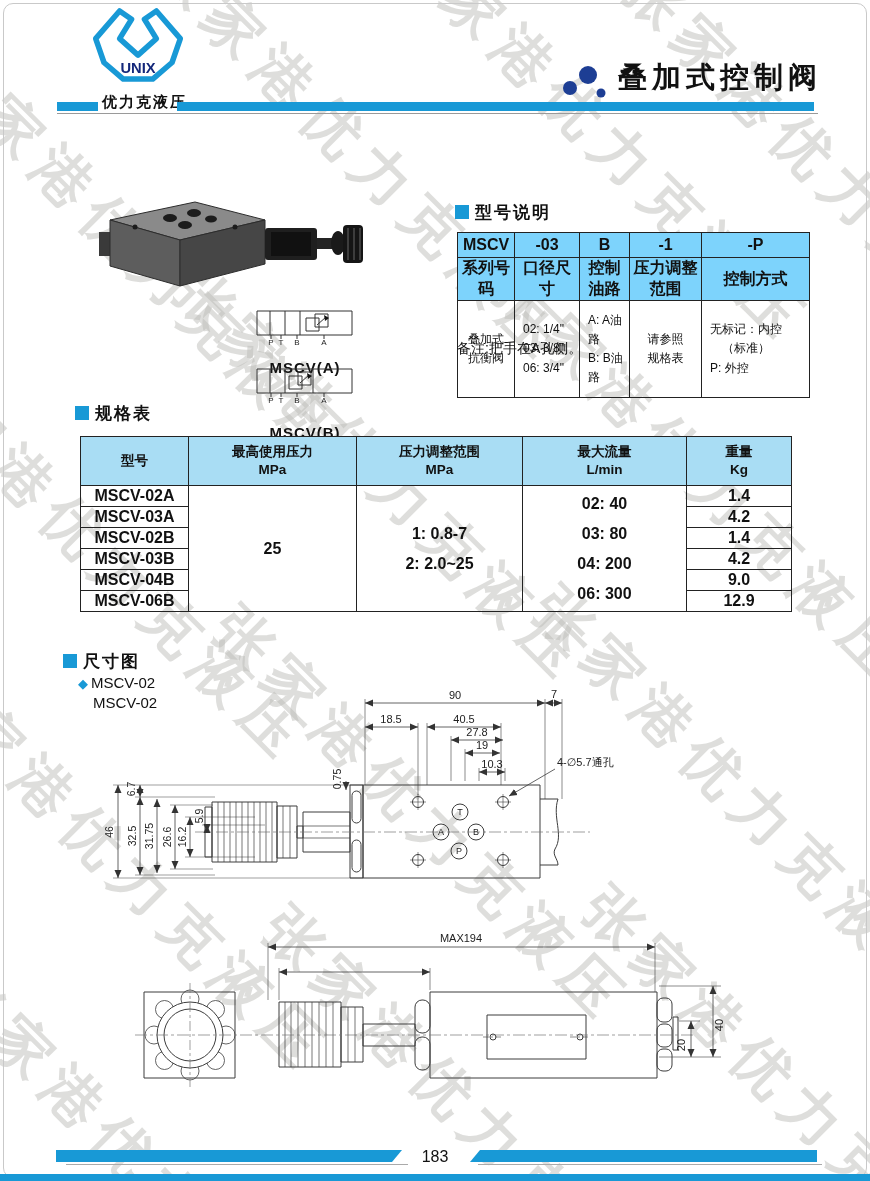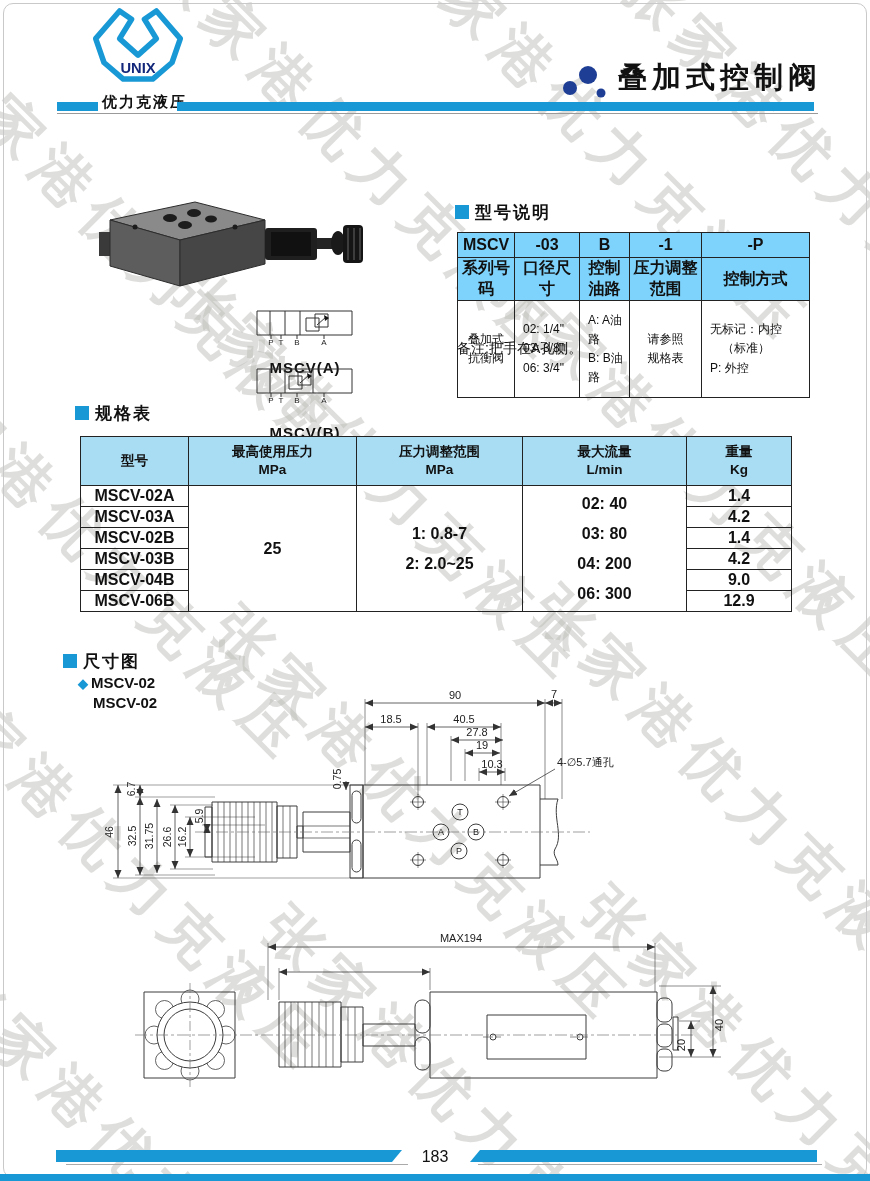--- a/index.html
+++ b/index.html
@@ -12,21 +12,21 @@
   .content{position:absolute;inset:0;z-index:1;}
   .page-border{position:absolute;inset:3px;border:1px solid #c9c9c9;border-radius:10px;pointer-events:none;}
   .bluebar{background:#1899d6;}
   .grayline{background:#9a9a9a;height:1px;}
   .brand{font-weight:bold;font-size:15px;letter-spacing:2px;}
   .hdr-title{font-weight:bold;font-size:29px;letter-spacing:5px;text-align:center;}
   .page-title{font-weight:bold;font-size:23px;letter-spacing:1px;}
   .sec-title{font-weight:bold;font-size:17px;letter-spacing:2px;}
   .sq{display:inline-block;width:14px;height:14px;background:#1899d6;margin-right:6px;vertical-align:-1px;}
   .diamond{color:#1899d6;font-size:13px;margin-right:3px;}
-  .dim-model{font-weight:bold;font-size:15px;text-align:center;}
+  .dim-model{font-weight:normal;font-size:15px;text-align:center;}
   table{border-collapse:collapse;table-layout:fixed;}
   td,th{border:1px solid #222;text-align:center;vertical-align:middle;padding:0 2px;}
   .mtab th{background:#7dd3fc;font-size:16px;font-weight:bold;height:24px;}
   .mtab td{font-size:12px;height:96px;line-height:1.6;}
   .preline{white-space:pre-line;}
   .tleft{text-align:left;padding-left:8px;}
   .stab th{background:#a9ddf4;font-size:13.5px;font-weight:bold;height:48px;line-height:1.35;}
   .stab td{font-size:16px;height:20px;font-weight:bold;}
   .stab .mcell{line-height:30px;margin-left:36px;}
   .note{font-size:14px;}

